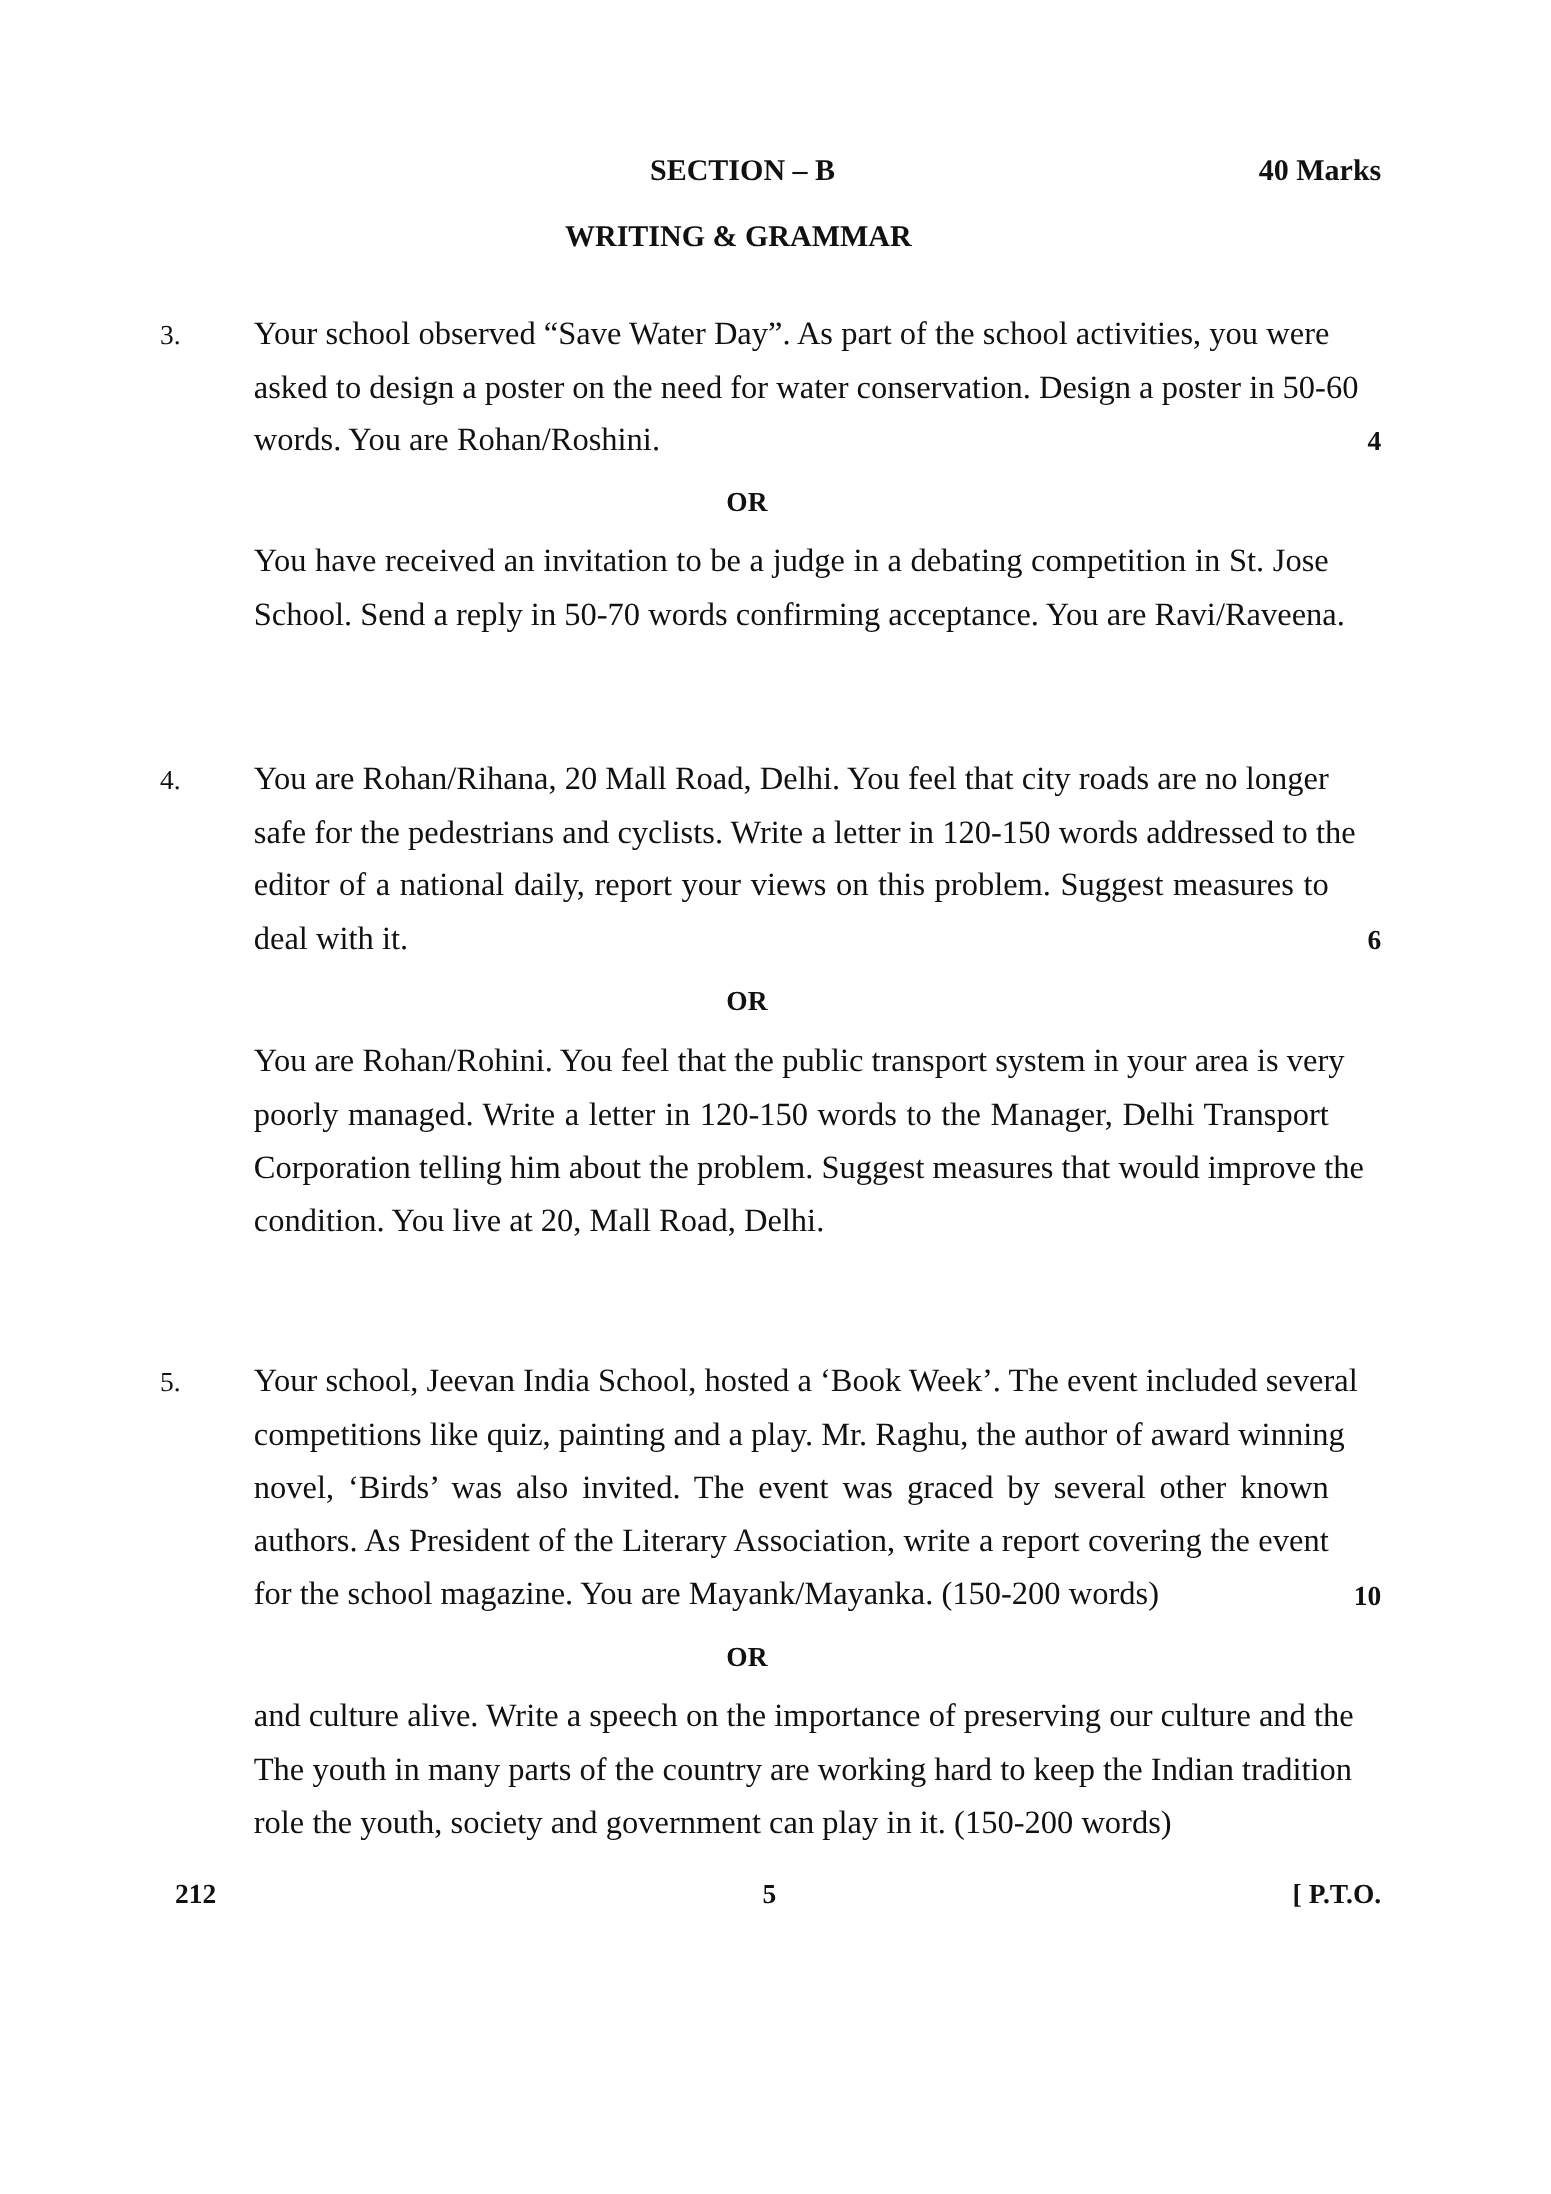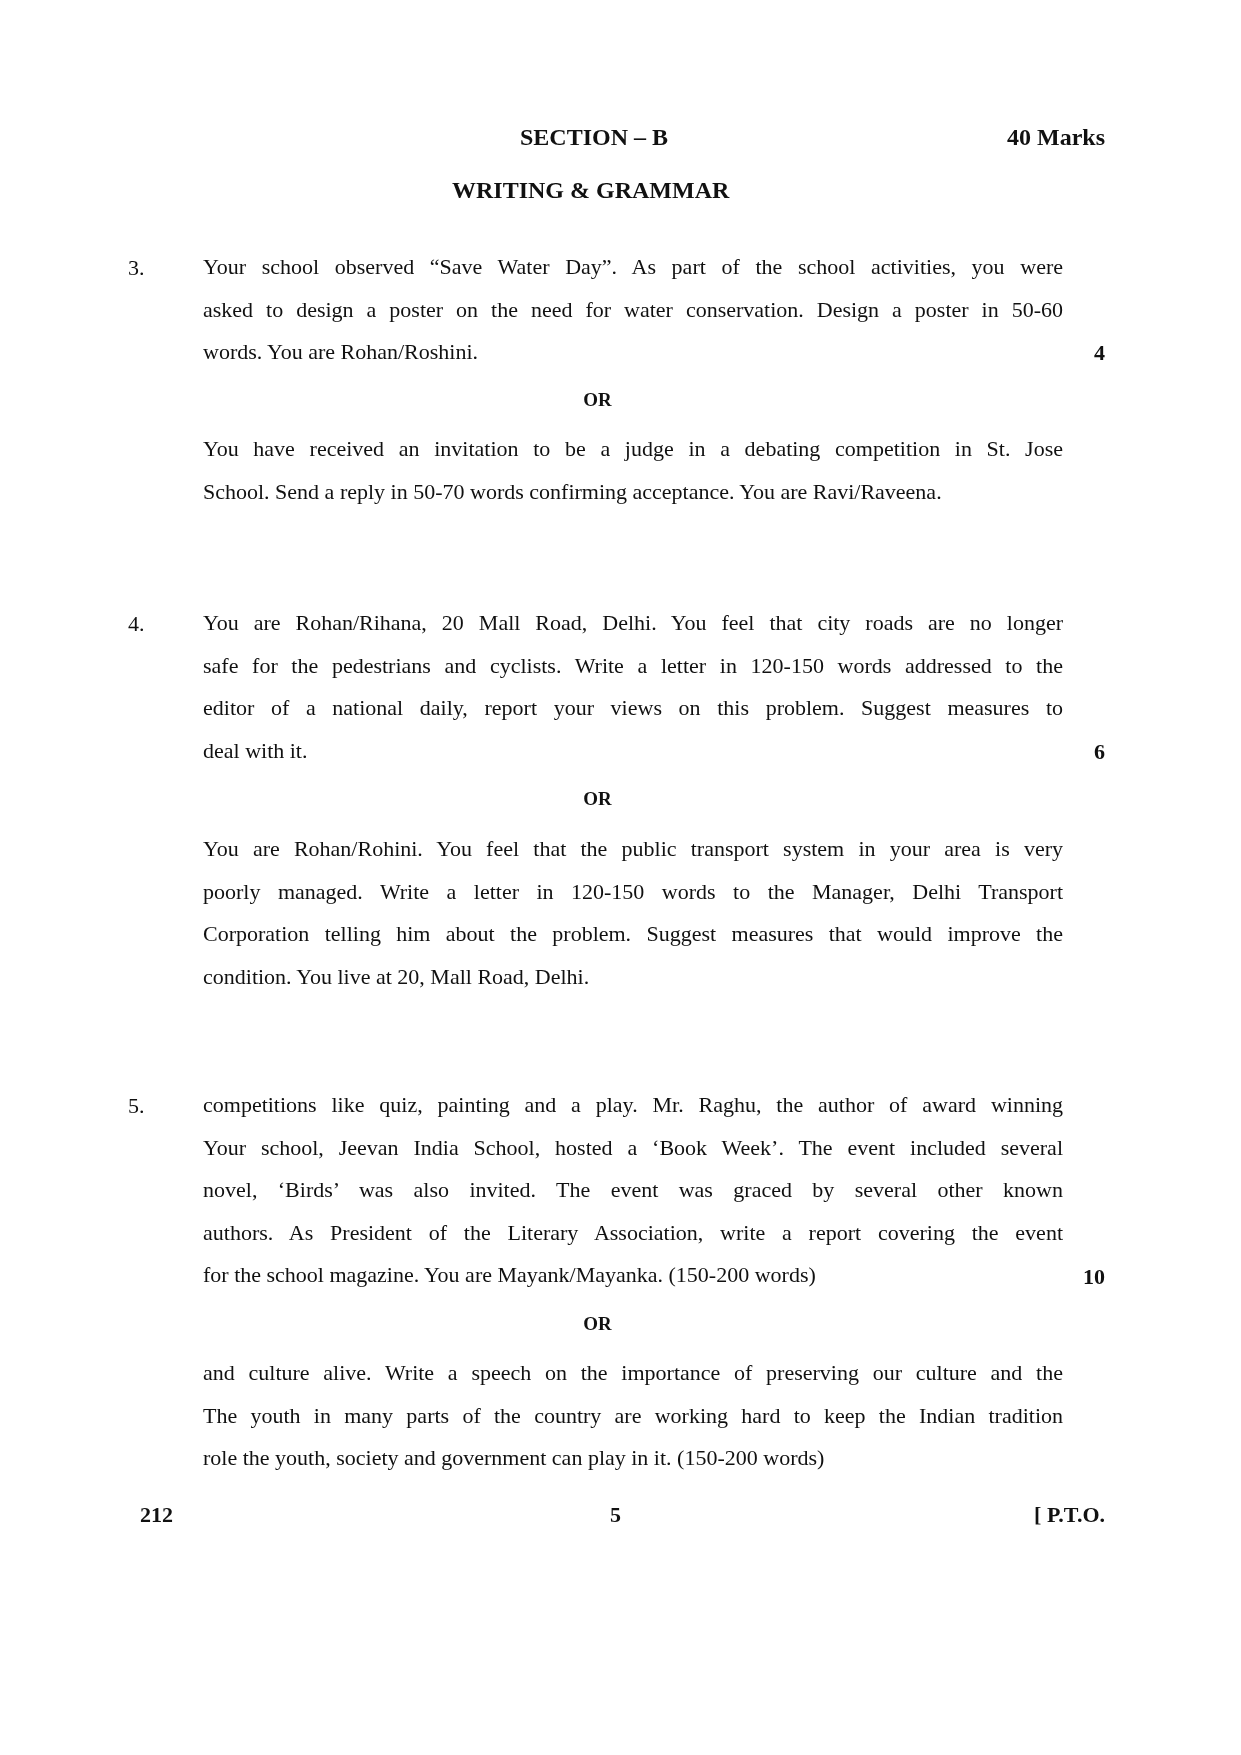--- a/index.html
+++ b/index.html
@@ -23,21 +23,21 @@
     }
     .qnum {
       position: absolute;
       left: 128px;
       font-size: 22px;
     }
     .para {
       position: absolute;
       left: 203px;
       width: 860px;
-      font-size: 22px;
+      font-size: 26px;
       line-height: 42.5px;
       text-align: justify;
       text-align-last: left;
     }
     .para .line {
       display: block;
       text-align: justify;
       text-align-last: justify;
       white-space: nowrap;
     }
@@ -49,21 +49,21 @@
       right: 136px;
       font-size: 22px;
       font-weight: bold;
       text-align: right;
     }
     .or {
       position: absolute;
       left: 0;
       width: 1195px;
       text-align: center;
-      font-size: 19px;
+      font-size: 22px;
       font-weight: bold;
     }
     .footer {
       position: absolute;
       top: 1502px;
       font-size: 22px;
       font-weight: bold;
     }
   </style>
 </head>
@@ -102,22 +102,22 @@
     <span class="line">You are Rohan/Rohini. You feel that the public transport system in your area is very</span>
     <span class="line">poorly managed. Write a letter in 120-150 words to the Manager, Delhi Transport</span>
     <span class="line">Corporation telling him about the problem. Suggest measures that would improve the</span>
     <span class="line last">condition. You live at 20, Mall Road, Delhi.</span>
   </div>
 </div>
 
 <div>
   <div class="qnum" style="top:1093px;">5.</div>
   <div class="para" style="top:1084px;">
+    <span class="line">Your school, Jeevan India School, hosted a ‘Book Week’. The event included several</span>
     <span class="line">competitions like quiz, painting and a play. Mr. Raghu, the author of award winning</span>
-    <span class="line">Your school, Jeevan India School, hosted a ‘Book Week’. The event included several</span>
     <span class="line">novel, ‘Birds’ was also invited. The event was graced by several other known</span>
     <span class="line">authors. As President of the Literary Association, write a report covering the event</span>
     <span class="line last">for the school magazine. You are Mayank/Mayanka. (150-200 words)</span>
   </div>
   <div class="marks" style="top:1264px;">10</div>
   <div class="or" style="top:1313px;">OR</div>
   <div class="para" style="top:1352px;">
     <span class="line">and culture alive. Write a speech on the importance of preserving our culture and the</span>
     <span class="line">The youth in many parts of the country are working hard to keep the Indian tradition</span>
     <span class="line last">role the youth, society and government can play in it. (150-200 words)</span>

